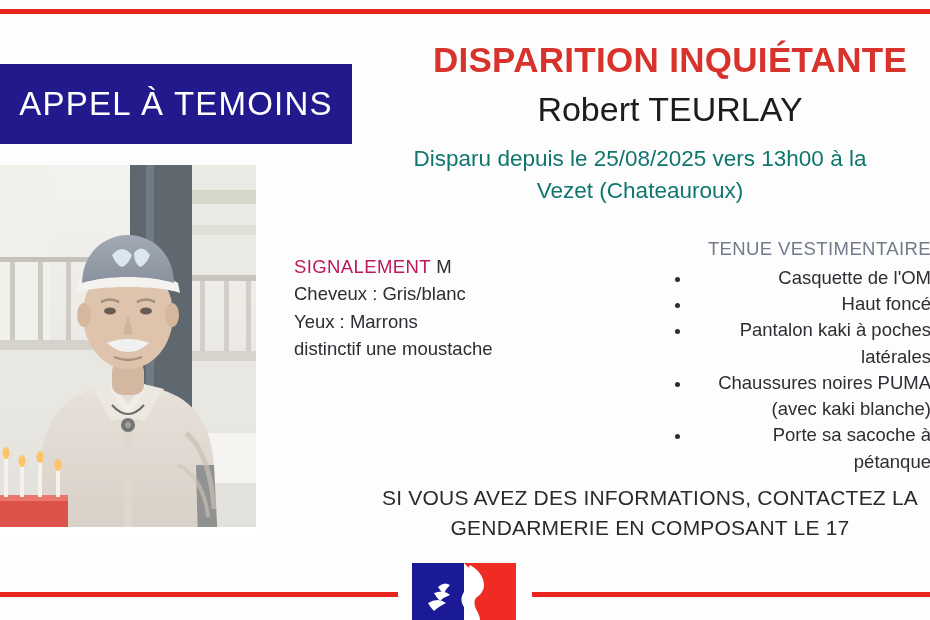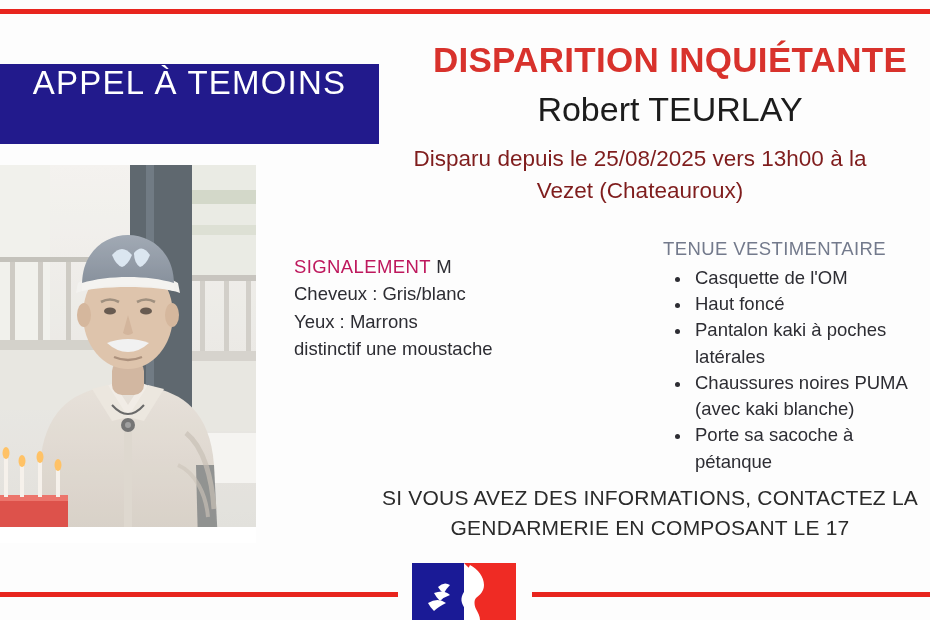--- a/index.html
+++ b/index.html
@@ -26,24 +26,25 @@
     width: 930px;
     height: 5px;
     background: #e8251e;
   }
 
   
   .banner {
     position: absolute;
     left: 0;
     top: 64px;
-    width: 379px;
+    width: 352px;
     height: 80px;
     background: #221a8c;
     display: flex;
+    align-items: center;
     justify-content: center;
   }
   .banner-text {
     color: #ffffff;
     font-size: 33px;
     letter-spacing: 1.2px;
     font-weight: 400;
     white-space: nowrap;
   }
 
@@ -78,21 +79,21 @@
   .person-name {
     margin-top: 12px;
     color: #1c1c1c;
     font-size: 34px;
     font-weight: 400;
     white-space: nowrap;
     line-height: 1.1;
   }
   .disappearance {
     margin-top: 14px;
-    color: #7f1d1d;
+    color: #0f766e;
     font-size: 22.5px;
     line-height: 1.42;
     width: 580px;
     white-space: pre-line;
   }
 
   
   .signalement {
     position: absolute;
     left: 294px;
@@ -108,20 +109,21 @@
   }
   .signalement-line { display: block; }
 
   .tenue {
     position: absolute;
     left: 663px;
     top: 236px;
     width: 268px;
     font-size: 18.5px;
     color: #2d2d33;
+    text-align: right;
   }
   .tenue-title {
     color: #737a8c;
     letter-spacing: 0.4px;
     font-size: 18.5px;
     line-height: 1.45;
   }
   .tenue-list {
     margin: 2px 0 12px 0;
     padding-left: 28px;

